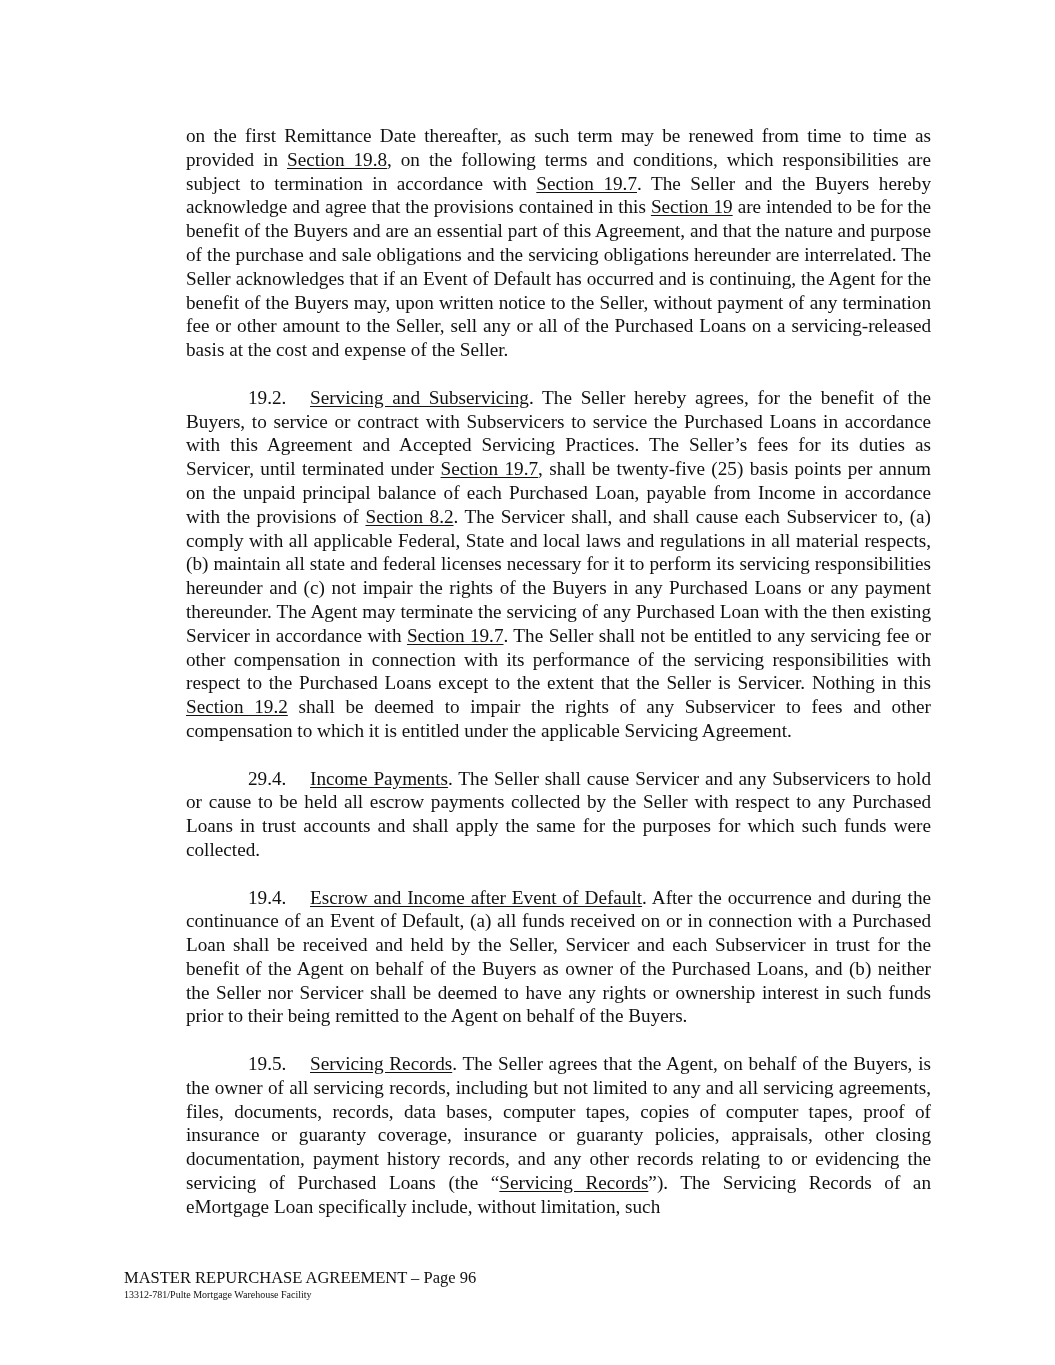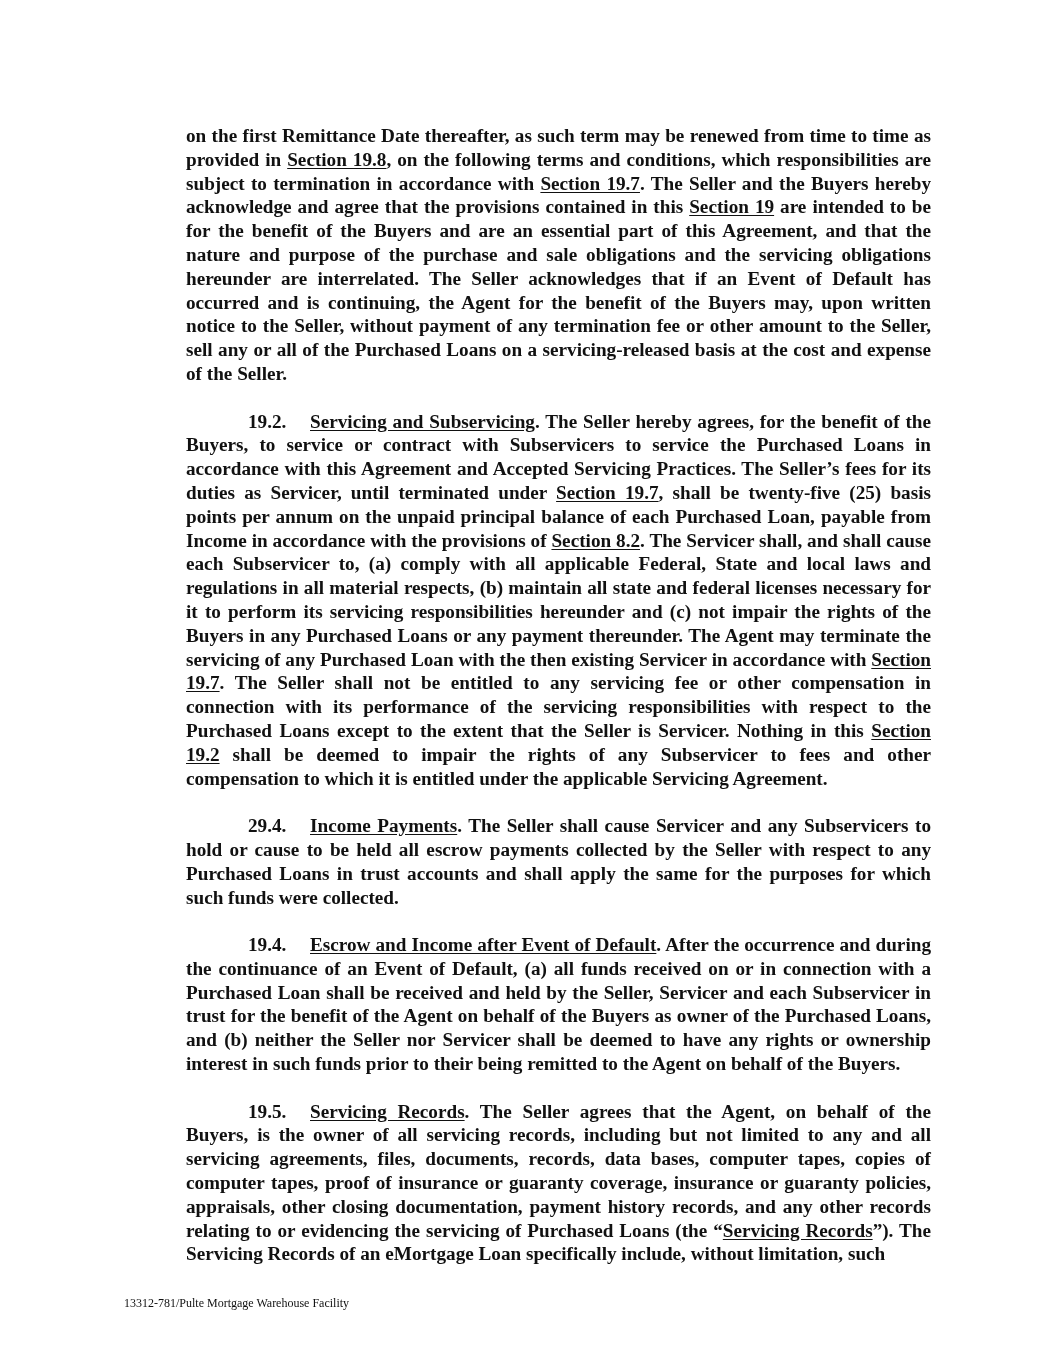--- a/index.html
+++ b/index.html
@@ -3,30 +3,30 @@
 <meta charset="utf-8">
 <style>
   html, body { margin: 0; padding: 0; background: #ffffff; }
   body { width: 1055px; height: 1365px; position: relative; overflow: hidden; }
   .page { position: absolute; left: 0; top: 0; width: 1055px; height: 1365px; background: #fff; }
   .body-text {
     position: absolute; left: 186px; top: 124px; width: 745px;
     font-family: "Liberation Serif", serif; font-size: 19.2px; line-height: 23.8px;
     color: #111; text-align: justify;
   }
-  .body-text p { margin: 0 0 23.8px 0; font-weight: bold; }
+  .body-text p { margin: 0 0 23.8px 0; }
   .indent { display: inline-block; width: 62px; }
   .secnum { display: inline-block; width: 62px; }
   .u { text-decoration: underline; text-underline-offset: 2px; }
   .footer {
     position: absolute; left: 124px; top: 1268px;
     font-family: "Liberation Serif", serif; color: #111;
   }
   .footer .title { font-size: 16.5px; line-height: 19px; }
-  .footer .sub { font-size: 12px; line-height: 15px; margin-top: 28px; }
+  .footer .sub { font-size: 10px; line-height: 15px; }
 </style>
 </head>
 <body>
 
 <div class="page">
   <div class="body-text">
     <p><span>on the first Remittance Date thereafter, as such term may be renewed from time to time as provided in </span><span class="u">Section 19.8</span><span>, on the following terms and conditions, which responsibilities are subject to termination in accordance with </span><span class="u">Section 19.7</span><span>.  The Seller and the Buyers hereby acknowledge and agree that the provisions contained in this </span><span class="u">Section 19</span><span> are intended to be for the benefit of the Buyers and are an essential part of this Agreement, and that the nature and purpose of the purchase and sale obligations and the servicing obligations hereunder are interrelated.  The Seller acknowledges that if an Event of Default has occurred and is continuing, the Agent for the benefit of the Buyers may, upon written notice to the Seller, without payment of any termination fee or other amount to the Seller, sell any or all of the Purchased Loans on a servicing-released basis at the cost and expense of the Seller.</span></p>
 
     <p>
       <span class="indent"></span><span class="secnum">19.2.</span><span class="u">Servicing and Subservicing</span><span><span>.  The Seller hereby agrees, for the benefit of the Buyers, to service or contract with Subservicers to service the Purchased Loans in accordance with this Agreement and Accepted Servicing Practices.  The Seller’s fees for its duties as Servicer, until terminated under </span><span class="u">Section 19.7</span><span>, shall be twenty-five (25) basis points per annum on the unpaid principal balance of each Purchased Loan, payable from Income in accordance with the provisions of </span><span class="u">Section 8.2</span><span>.  The Servicer shall, and shall cause each Subservicer to, (a) comply with all applicable Federal, State and local laws and regulations in all material respects, (b) maintain all state and federal licenses necessary for it to perform its servicing responsibilities hereunder and (c) not impair the rights of the Buyers in any Purchased Loans or any payment thereunder.  The Agent may terminate the servicing of any Purchased Loan with the then existing Servicer in accordance with </span><span class="u">Section 19.7</span><span>.  The Seller shall not be entitled to any servicing fee or other compensation in connection with its performance of the servicing responsibilities with respect to the Purchased Loans except to the extent that the Seller is Servicer.  Nothing in this </span><span class="u">Section 19.2</span><span> shall be deemed to impair the rights of any Subservicer to fees and other compensation to which it is entitled under the applicable Servicing Agreement.</span></span>
@@ -39,15 +39,16 @@
     <p>
       <span class="indent"></span><span class="secnum">19.4.</span><span class="u">Escrow and Income after Event of Default</span><span><span>.  After the occurrence and during the continuance of an Event of Default, (a) all funds received on or in connection with a Purchased Loan shall be received and held by the Seller, Servicer and each Subservicer in trust for the benefit of the Agent on behalf of the Buyers as owner of the Purchased Loans, and (b) neither the Seller nor Servicer shall be deemed to have any rights or ownership interest in such funds prior to their being remitted to the Agent on behalf of the Buyers.</span></span>
     </p>
 
     <p>
       <span class="indent"></span><span class="secnum">19.5.</span><span class="u">Servicing Records</span><span><span>.  The Seller agrees that the Agent, on behalf of the Buyers, is the owner of all servicing records, including but not limited to any and all servicing agreements, files, documents, records, data bases, computer tapes, copies of computer tapes, proof of insurance or guaranty coverage, insurance or guaranty policies, appraisals, other closing documentation, payment history records, and any other records relating to or evidencing the servicing of Purchased Loans (the “</span><span class="u">Servicing Records</span><span>”).  The Servicing Records of an eMortgage Loan specifically include, without limitation, such</span></span>
     </p>
   </div>
 
   <div class="footer">
+    <div class="title">MASTER REPURCHASE AGREEMENT – Page 96</div>
     <div class="sub">13312-781/Pulte Mortgage Warehouse Facility</div>
   </div>
 </div>
 
 </body></html>

